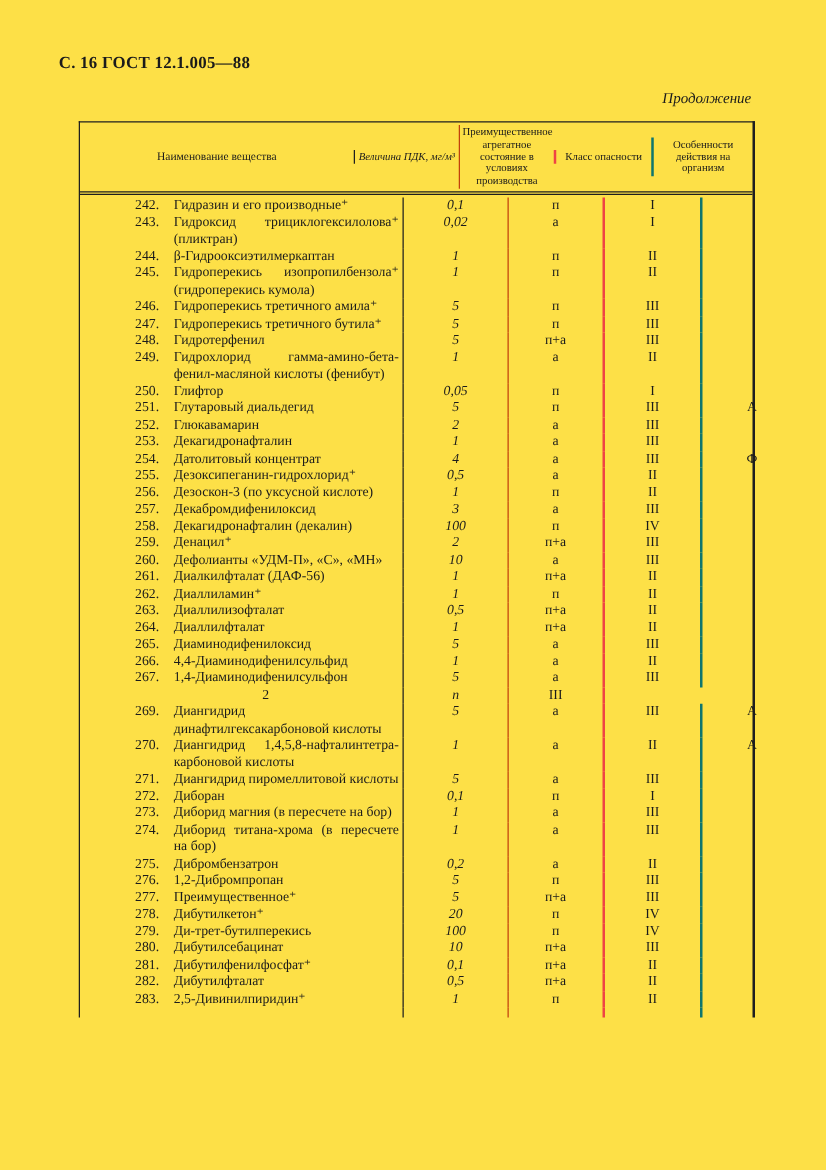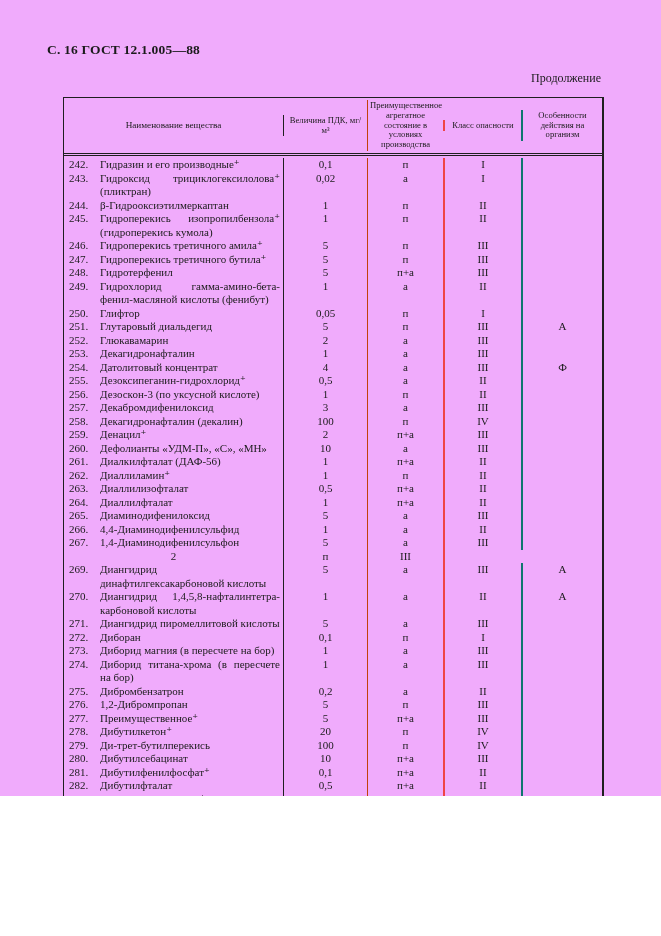--- a/index.html
+++ b/index.html
@@ -2,30 +2,30 @@
 <html><head>
 <meta charset="utf-8">
 <style>
   html, body { margin: 0; padding: 0; }
   body {
     width: 661px; height: 936px;
     background: #ffffff;
     font-family: "Liberation Serif", "DejaVu Serif", serif;
     color: #1b1b1b;
   }
-  .page { position: relative; width: 661px; height: 796px; background: #f0abfc; overflow: hidden; }
+  .page { position: relative; width: 661px; height: 936px; background: #fde047; overflow: hidden; }
 
   .page-header {
     position: absolute; left: 47px; top: 42px;
     font-size: 13.5px; font-weight: bold; letter-spacing: 0.2px;
     white-space: nowrap;
   }
   .continuation {
     position: absolute; top: 71px; right: 60px;
-    font-size: 12px; 
+    font-size: 12px; font-style: italic;
   }
 
   .table {
     position: absolute; left: 63px; top: 97px; width: 538px;
     border-top: 1px solid #1f1f1f;
     border-left: 1px solid #1f1f1f;
     border-right: 2px solid #1f1f1f;
   }
   .thead, .tr {
     display: grid;
@@ -37,30 +37,30 @@
     border-bottom: 3px double #1f1f1f;
   }
   .th {
     text-align: center;
     font-size: 8.6px; line-height: 9.8px;
     padding: 1px 2px;
     align-self: center;
   }
   .th.name-th { font-size: 9.2px; }
 
-  .tbody { padding-top: 2px; }
+  .tbody { padding-top: 2px; margin-left: 39px; }
   .tr { font-size: 11px; line-height: 13.5px; }
   .td { padding: 0 3px; }
   .name-td { display: flex; padding-left: 5px; padding-right: 3px; }
   .num { width: 31px; flex: 0 0 31px; }
   .nm { flex: 1 1 auto; text-align: justify; }
   .c { text-align: center; }
 
   
-  .thead > :nth-child(2), .tr > :nth-child(2) { border-left: 1px solid #1f1f1f; }
+  .thead > :nth-child(2), .tr > :nth-child(2) { border-left: 1px solid #1f1f1f; font-style: italic; }
   .thead > :nth-child(3), .tr > :nth-child(3) { border-left: 1px solid #c2410c; }
   .thead > :nth-child(4), .tr > :nth-child(4) { border-left: 2px solid #ef4444; }
   .thead > :nth-child(5), .tr > :nth-child(5) { border-left: 2px solid #0f766e; }
 
   .tr.spacer { height: 8px; }
 </style>
 </head>
 <body>
 
 <div class="page">

